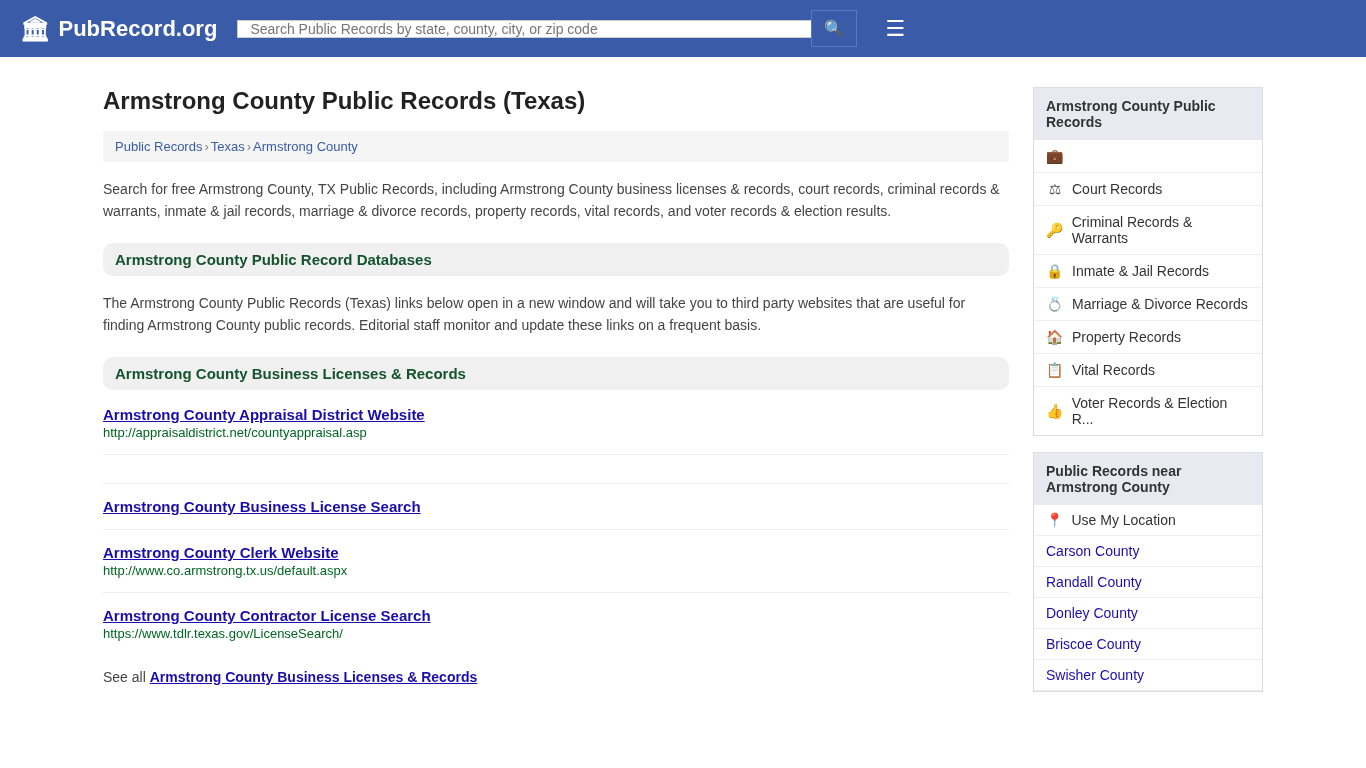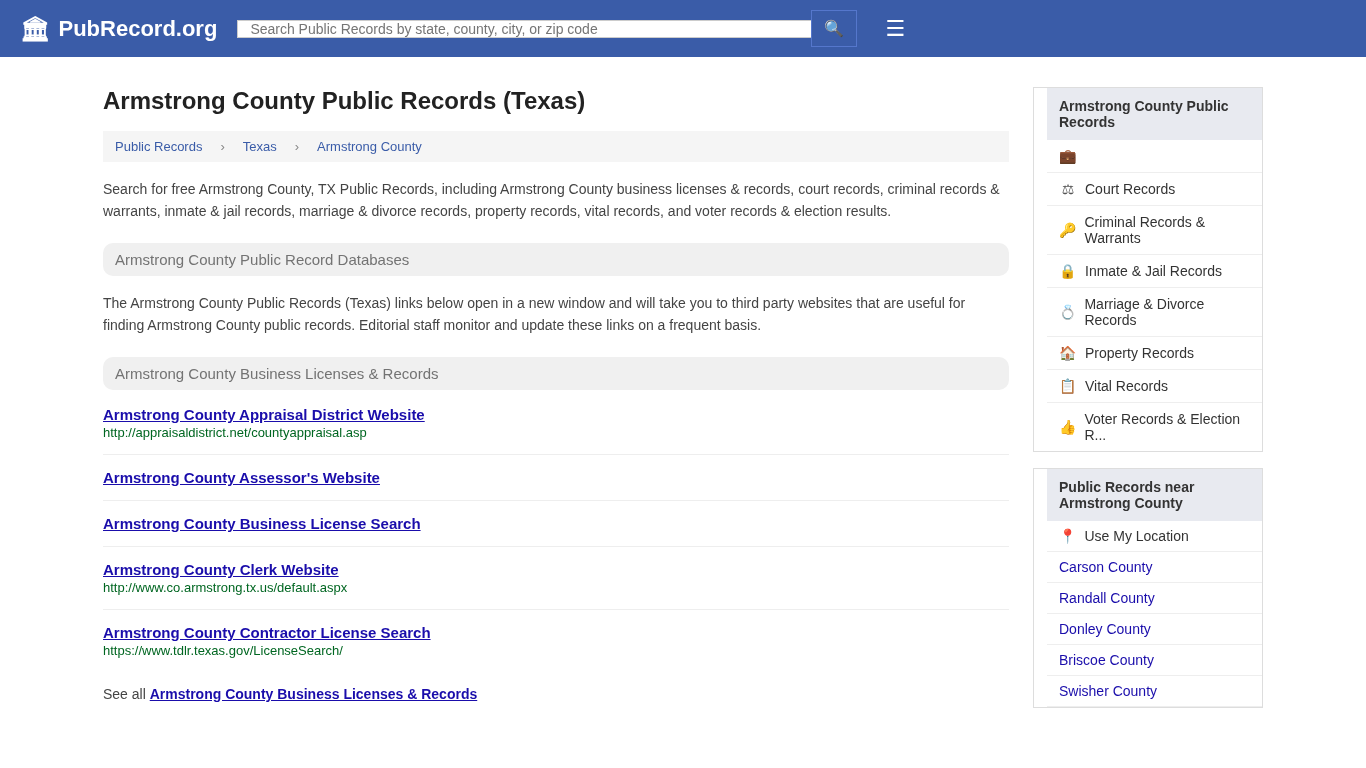--- a/index.html
+++ b/index.html
@@ -83,43 +83,43 @@
 
     
     .breadcrumb {
       background: #f5f5f5;
       padding: 8px 12px;
       font-size: 13px;
       color: #555;
       margin-bottom: 16px;
       display: flex;
       align-items: center;
-      gap: 18px;
+      gap: 2px;
     }
     .breadcrumb a {
       color: #3a5ca8;
       text-decoration: none;
     }
     .breadcrumb-sep { color: #888; }
 
     
     .description {
       font-size: 14px;
       color: #444;
       line-height: 1.6;
       margin-bottom: 20px;
     }
 
     
     .section-header {
       background: #f0f0f0;
       padding: 8px 12px;
       font-size: 15px;
-      font-weight: normal;
-      color: #737373;
+      font-weight: bold;
+      color: #14532d;
       margin-bottom: 16px;
       border-radius: 10px;
     }
 
     
     .section-description {
       font-size: 14px;
       color: #444;
       line-height: 1.6;
       margin-bottom: 20px;
@@ -156,21 +156,20 @@
     .see-all-text a {
       font-weight: bold;
       color: #1a0dab;
       text-decoration: underline;
     }
 
     
     .sidebar-box {
       border: 1px solid #ddd;
       margin-bottom: 16px;
-      padding-left: 13px;
     }
     .sidebar-box-title {
       background: #e8eaf0;
       padding: 10px 12px;
       font-size: 14px;
       font-weight: bold;
       color: #333;
     }
     .sidebar-nav-item {
       display: flex;
@@ -256,21 +255,20 @@
     <p class="section-description">The Armstrong County Public Records (Texas) links below open in a new window and will take you to third party websites that are useful for finding Armstrong County public records. Editorial staff monitor and update these links on a frequent basis.</p>
 
     <div class="section-header">Armstrong County Business Licenses &amp; Records</div>
 
     <div id="business-records-list">
         <div class="record-entry">
       <div class="record-title">Armstrong County Appraisal District Website</div>
       <div class="record-url">http://appraisaldistrict.net/countyappraisal.asp</div>
     </div>
         <div class="record-entry">
-      <div class="record-title">Armstrong County Assessor's Website</div>
     </div>
         <div class="record-entry">
       <div class="record-title">Armstrong County Business License Search</div>
     </div>
         <div class="record-entry">
       <div class="record-title">Armstrong County Clerk Website</div>
       <div class="record-url">http://www.co.armstrong.tx.us/default.aspx</div>
     </div>
         <div class="record-entry">
       <div class="record-title">Armstrong County Contractor License Search</div>

